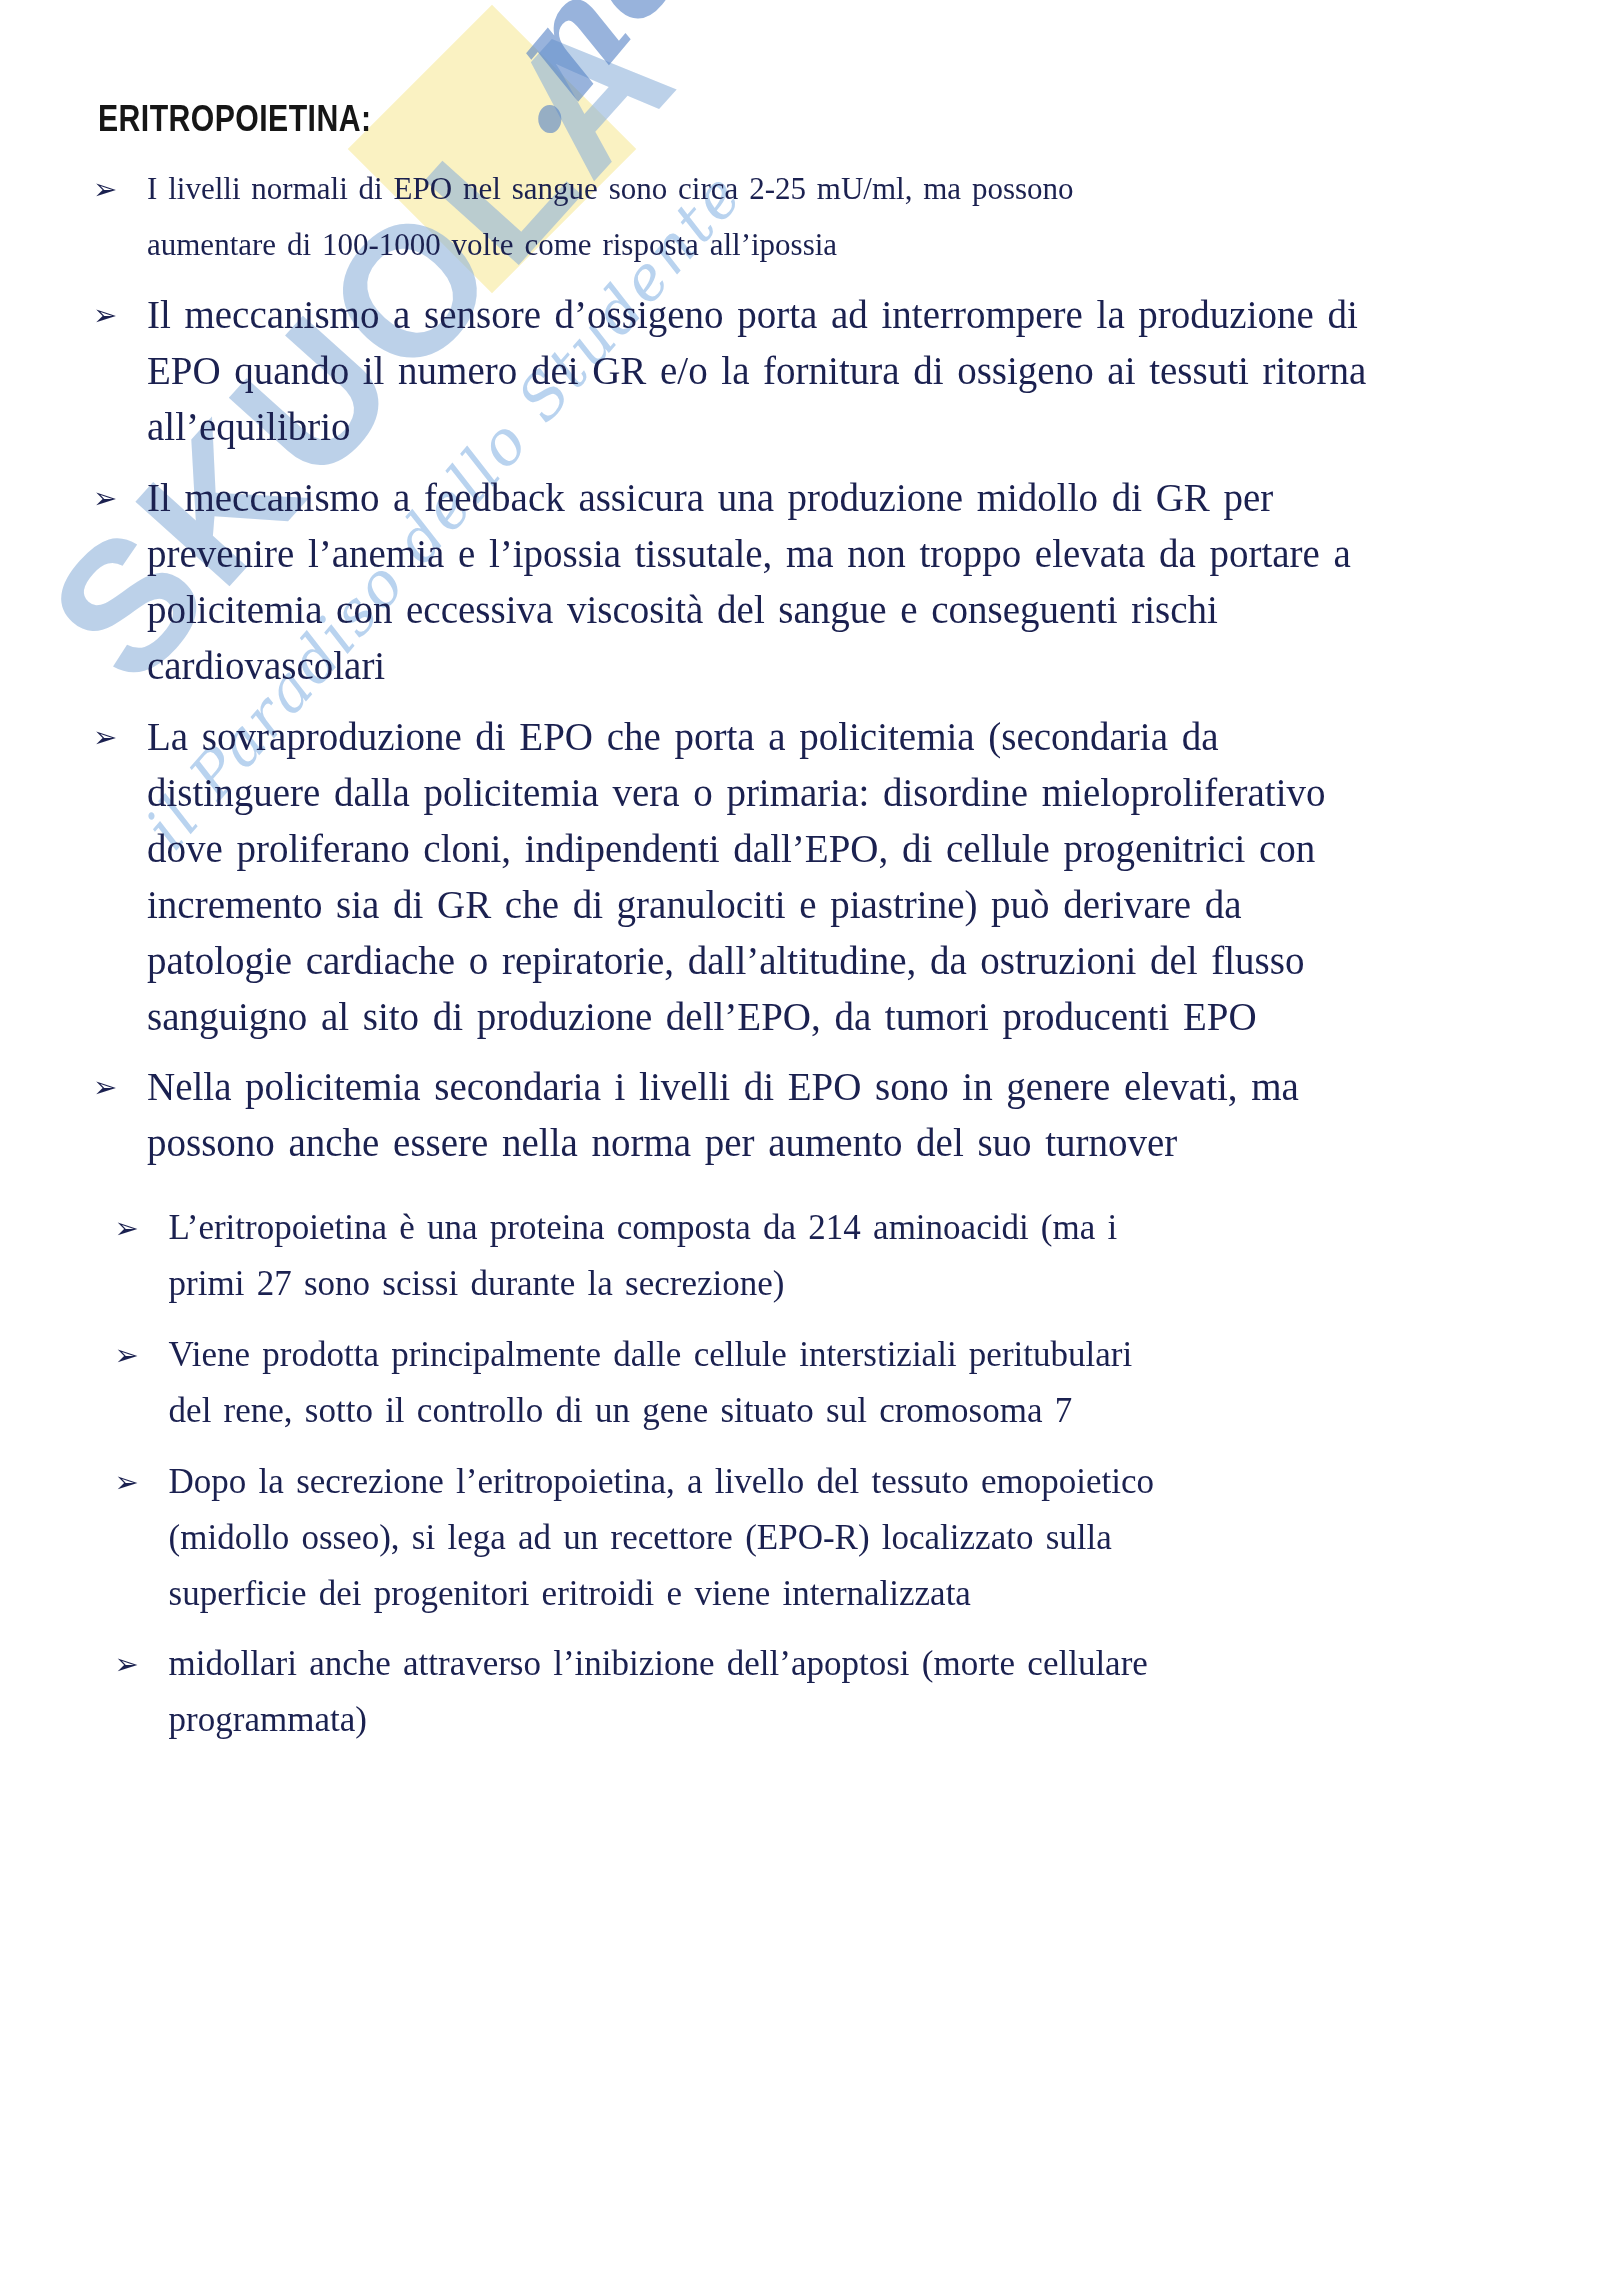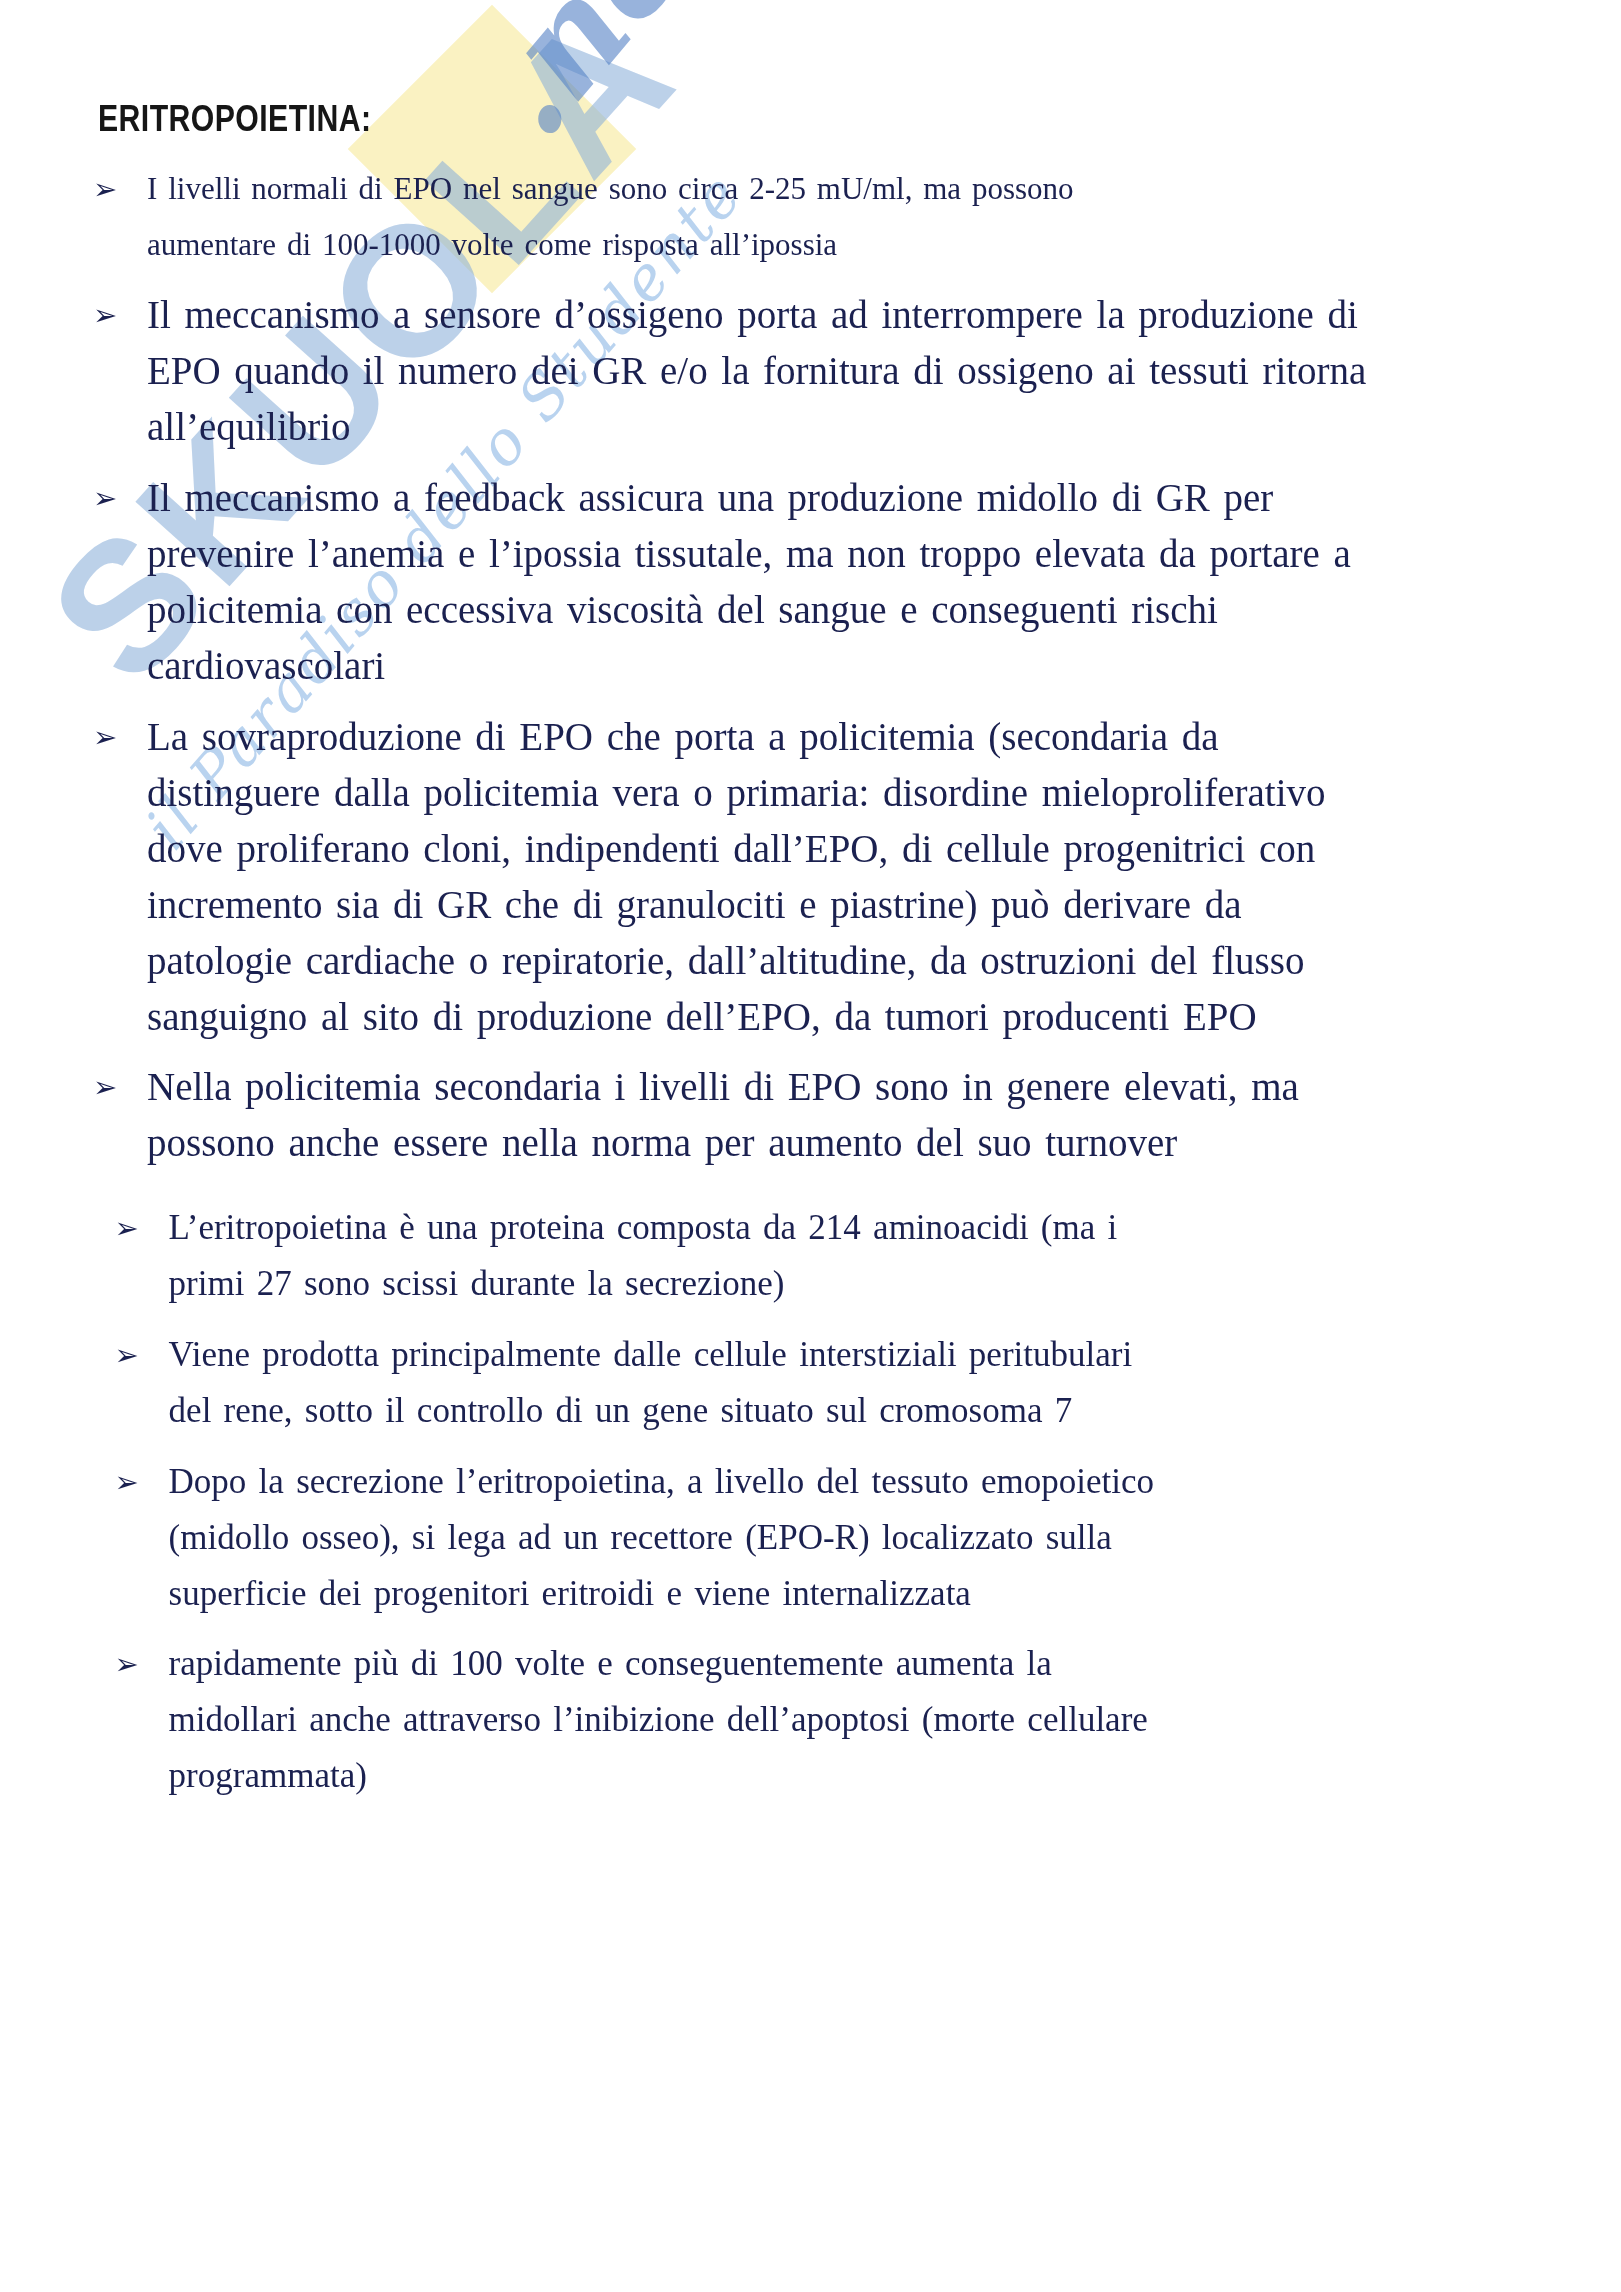--- a/index.html
+++ b/index.html
@@ -151,21 +151,20 @@
           <span class="marker">➢</span>
           <div class="lines">
             <div class="line">Dopo la secrezione l’eritropoietina, a livello del tessuto emopoietico</div>
             <div class="line">(midollo osseo), si lega ad un recettore (EPO-R) localizzato sulla</div>
             <div class="line">superficie dei progenitori eritroidi  e viene internalizzata</div>
           </div>
         </div>
         <div class="bullet fs-m indent">
           <span class="marker">➢</span>
           <div class="lines">
-            <div class="line">rapidamente più di 100 volte e conseguentemente aumenta la</div>
             <div class="line">midollari anche attraverso l’inibizione dell’apoptosi (morte cellulare</div>
             <div class="line">programmata)</div>
           </div>
         </div>
       </div>
   </div>
 
 </div>
 
 

